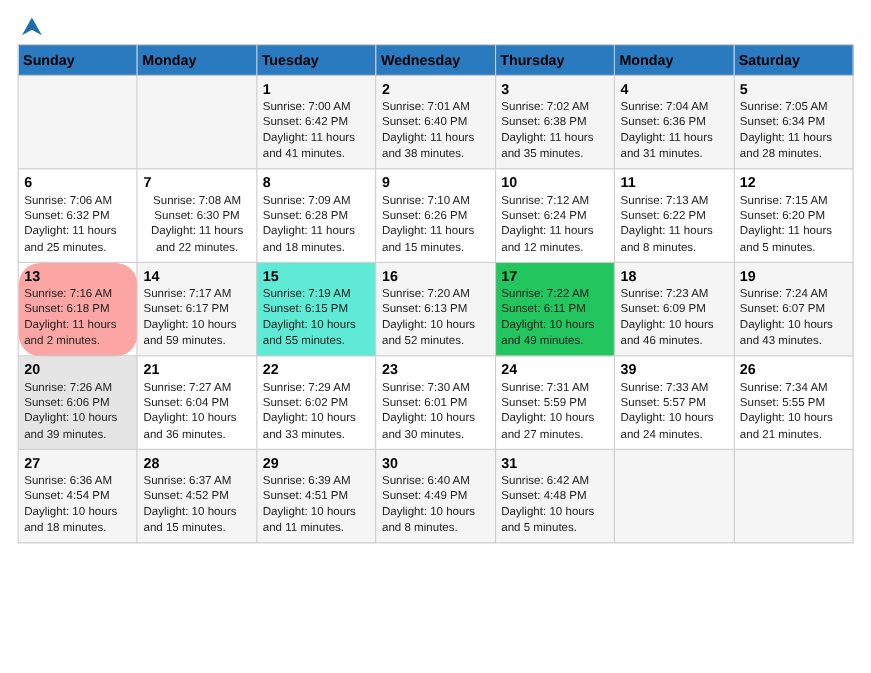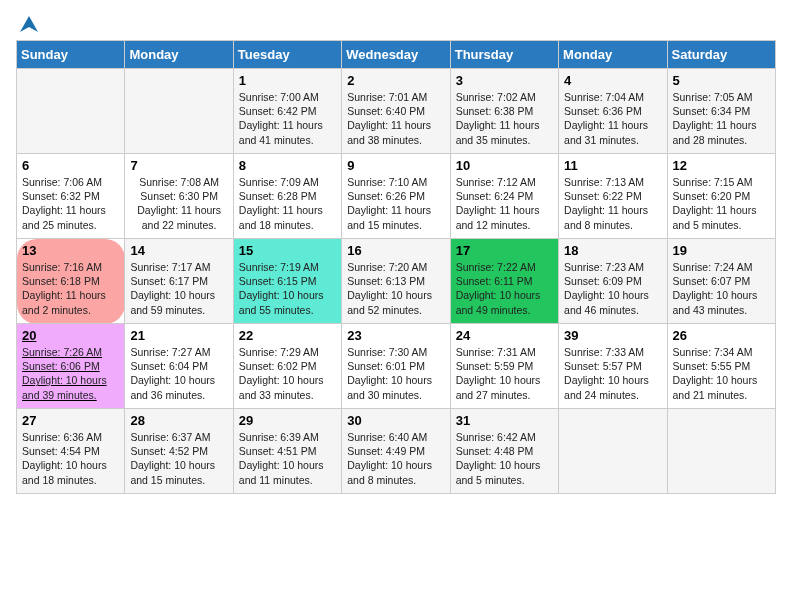--- a/index.html
+++ b/index.html
@@ -37,21 +37,21 @@
       font-size: 15px;
       color: #555;
     }
     table {
       width: 100%;
       border-collapse: collapse;
       font-size: 11px;
     }
     thead th {
       background: #2a7abf;
-      color: #ffffff;
+      color: #000000;
       padding: 6px 4px;
       text-align: left;
       font-size: 13px;
       font-weight: bold;
       border: 1px solid #ccc;
     }
     td {
       vertical-align: top;
       border: 1px solid #ccc;
       padding: 4px 5px;
@@ -223,21 +223,21 @@
 Daylight: 10 hours and 46 minutes.</div>
         </td>
         <td style="background: rgb(245, 245, 245);">
           <span class="day-num">19</span>
           <div class="day-info" style="white-space: pre-line;">Sunrise: 7:24 AM
 Sunset: 6:07 PM
 Daylight: 10 hours and 43 minutes.</div>
         </td>
       </tr>
       <tr>
-        <td style="background: #f0abfc; text-decoration: underline;">
+        <td style="background: #e5e5e5;">
           <span class="day-num">20</span>
           <div class="day-info" style="white-space: pre-line;">Sunrise: 7:26 AM
 Sunset: 6:06 PM
 Daylight: 10 hours and 39 minutes.</div>
         </td>
         <td style="background: rgb(255, 255, 255);">
           <span class="day-num">21</span>
           <div class="day-info" style="white-space: pre-line;">Sunrise: 7:27 AM
 Sunset: 6:04 PM
 Daylight: 10 hours and 36 minutes.</div>

